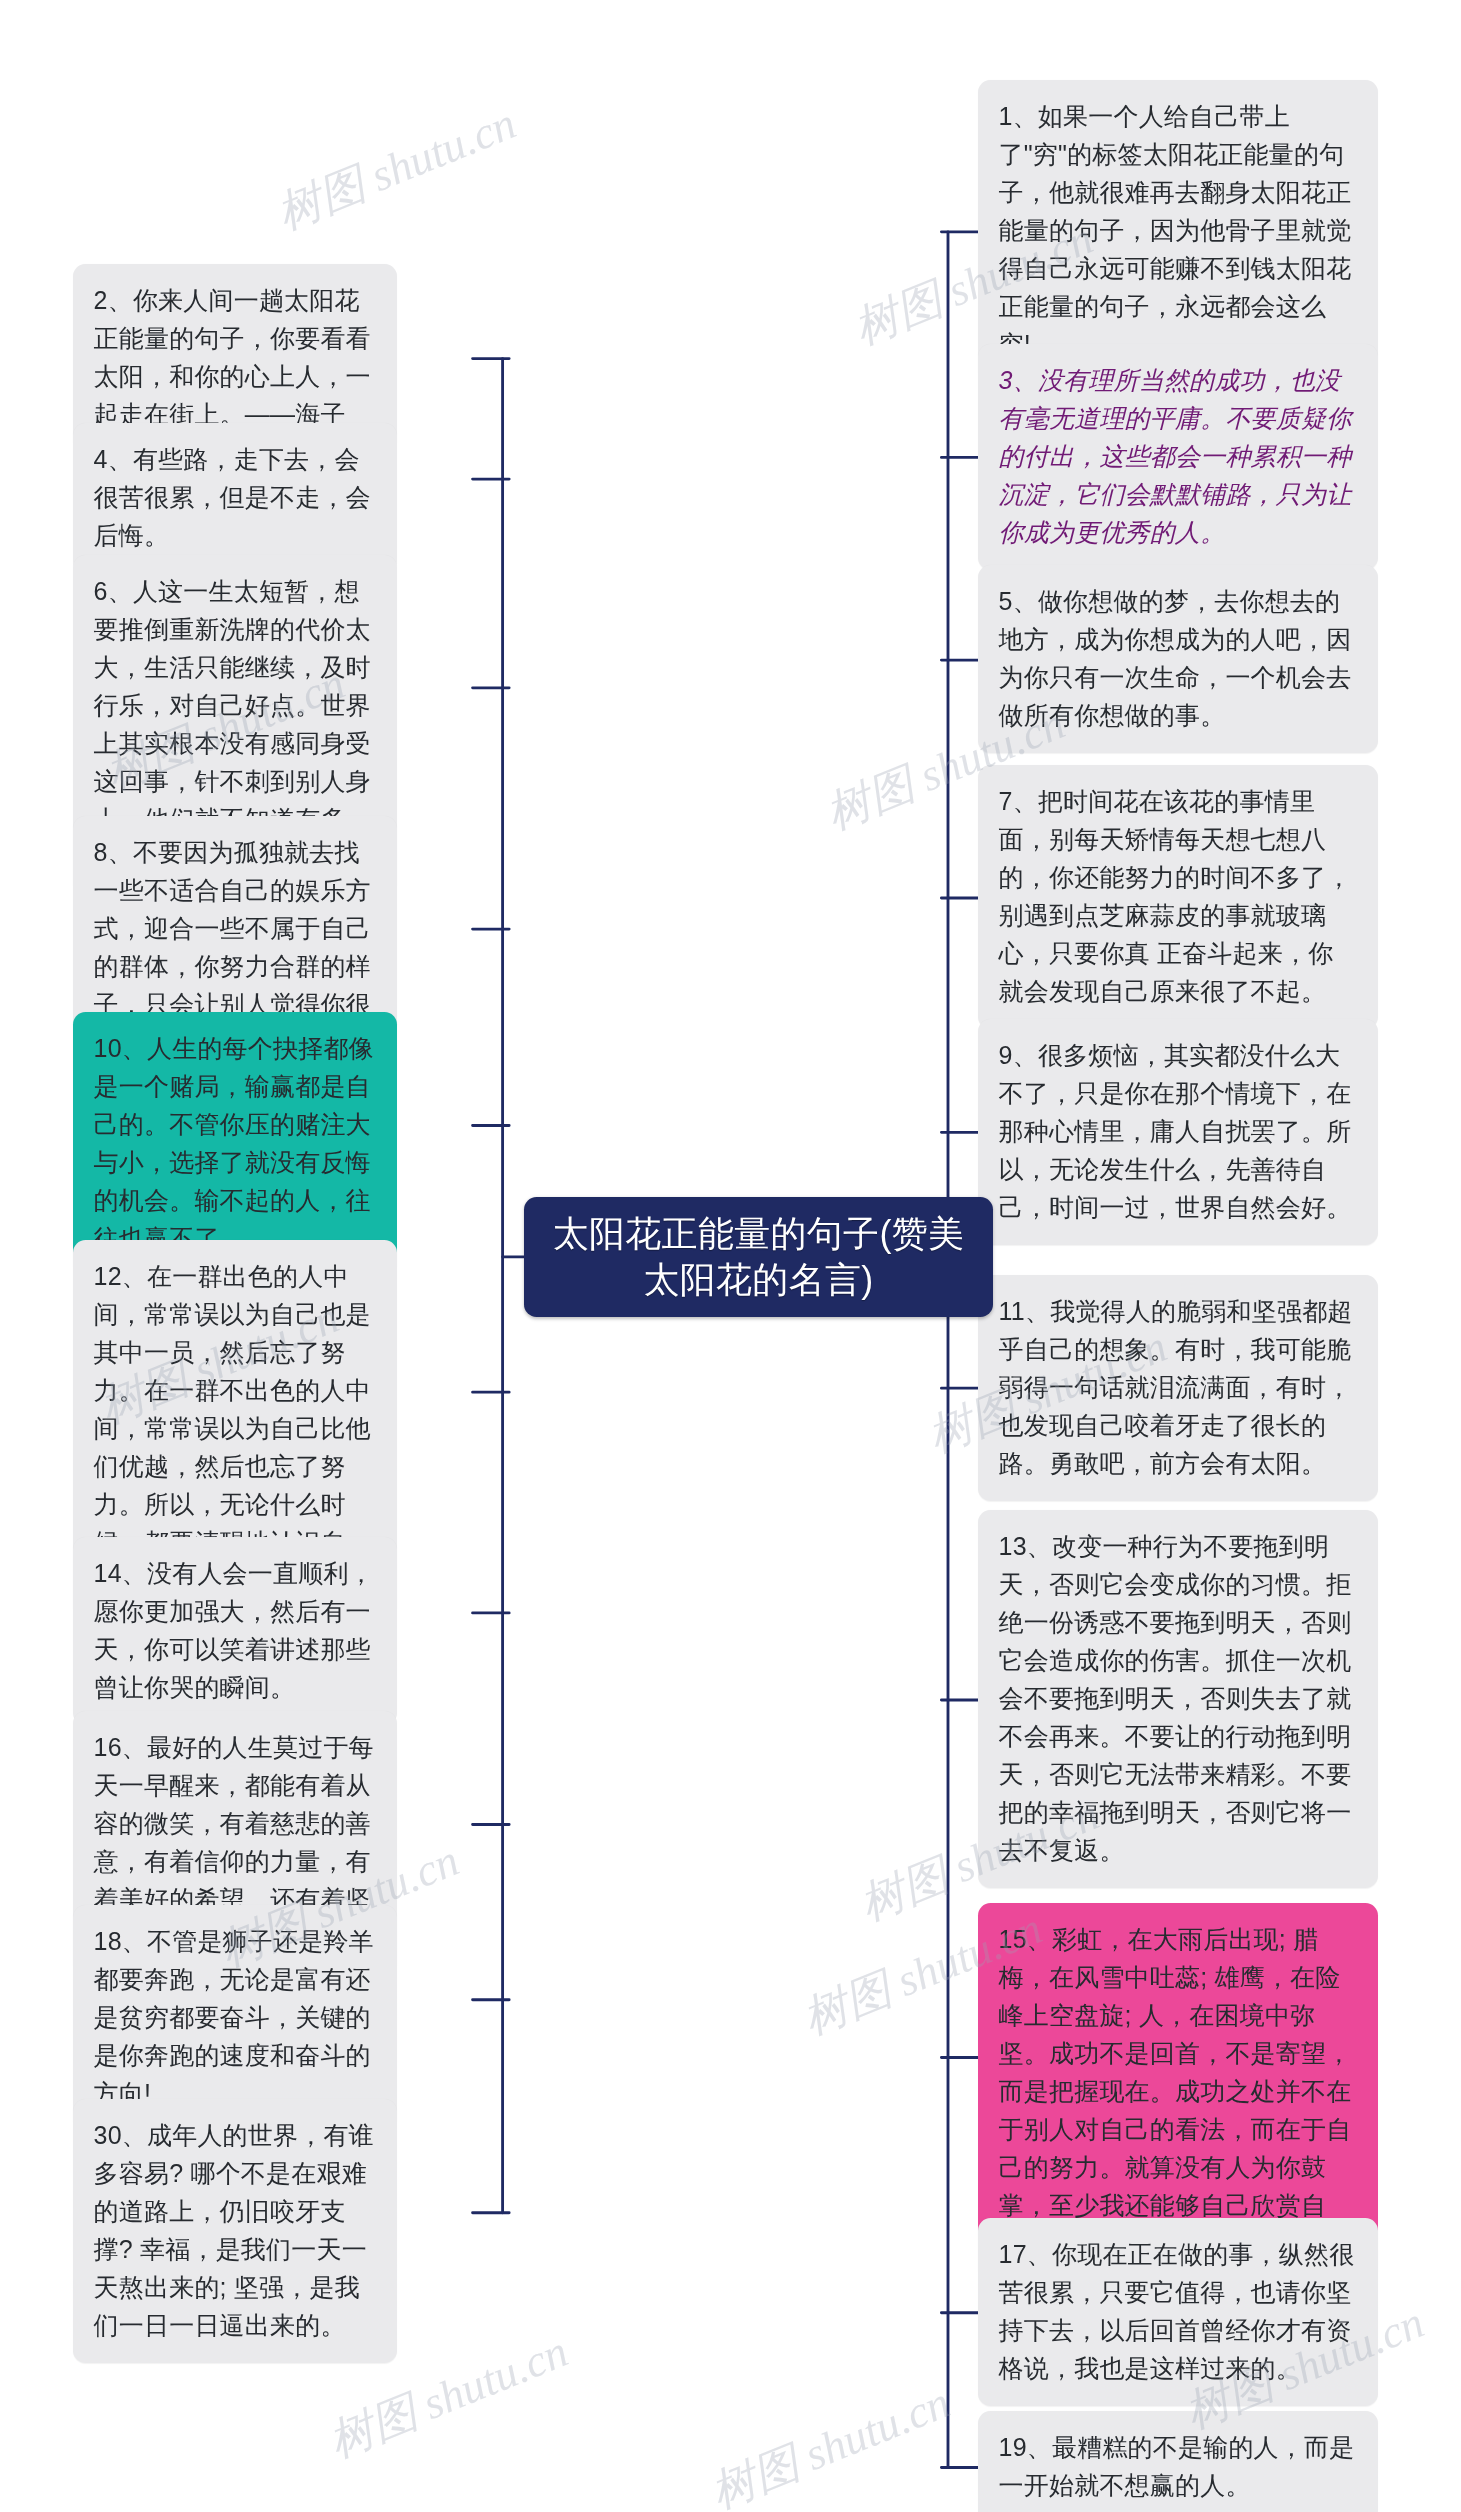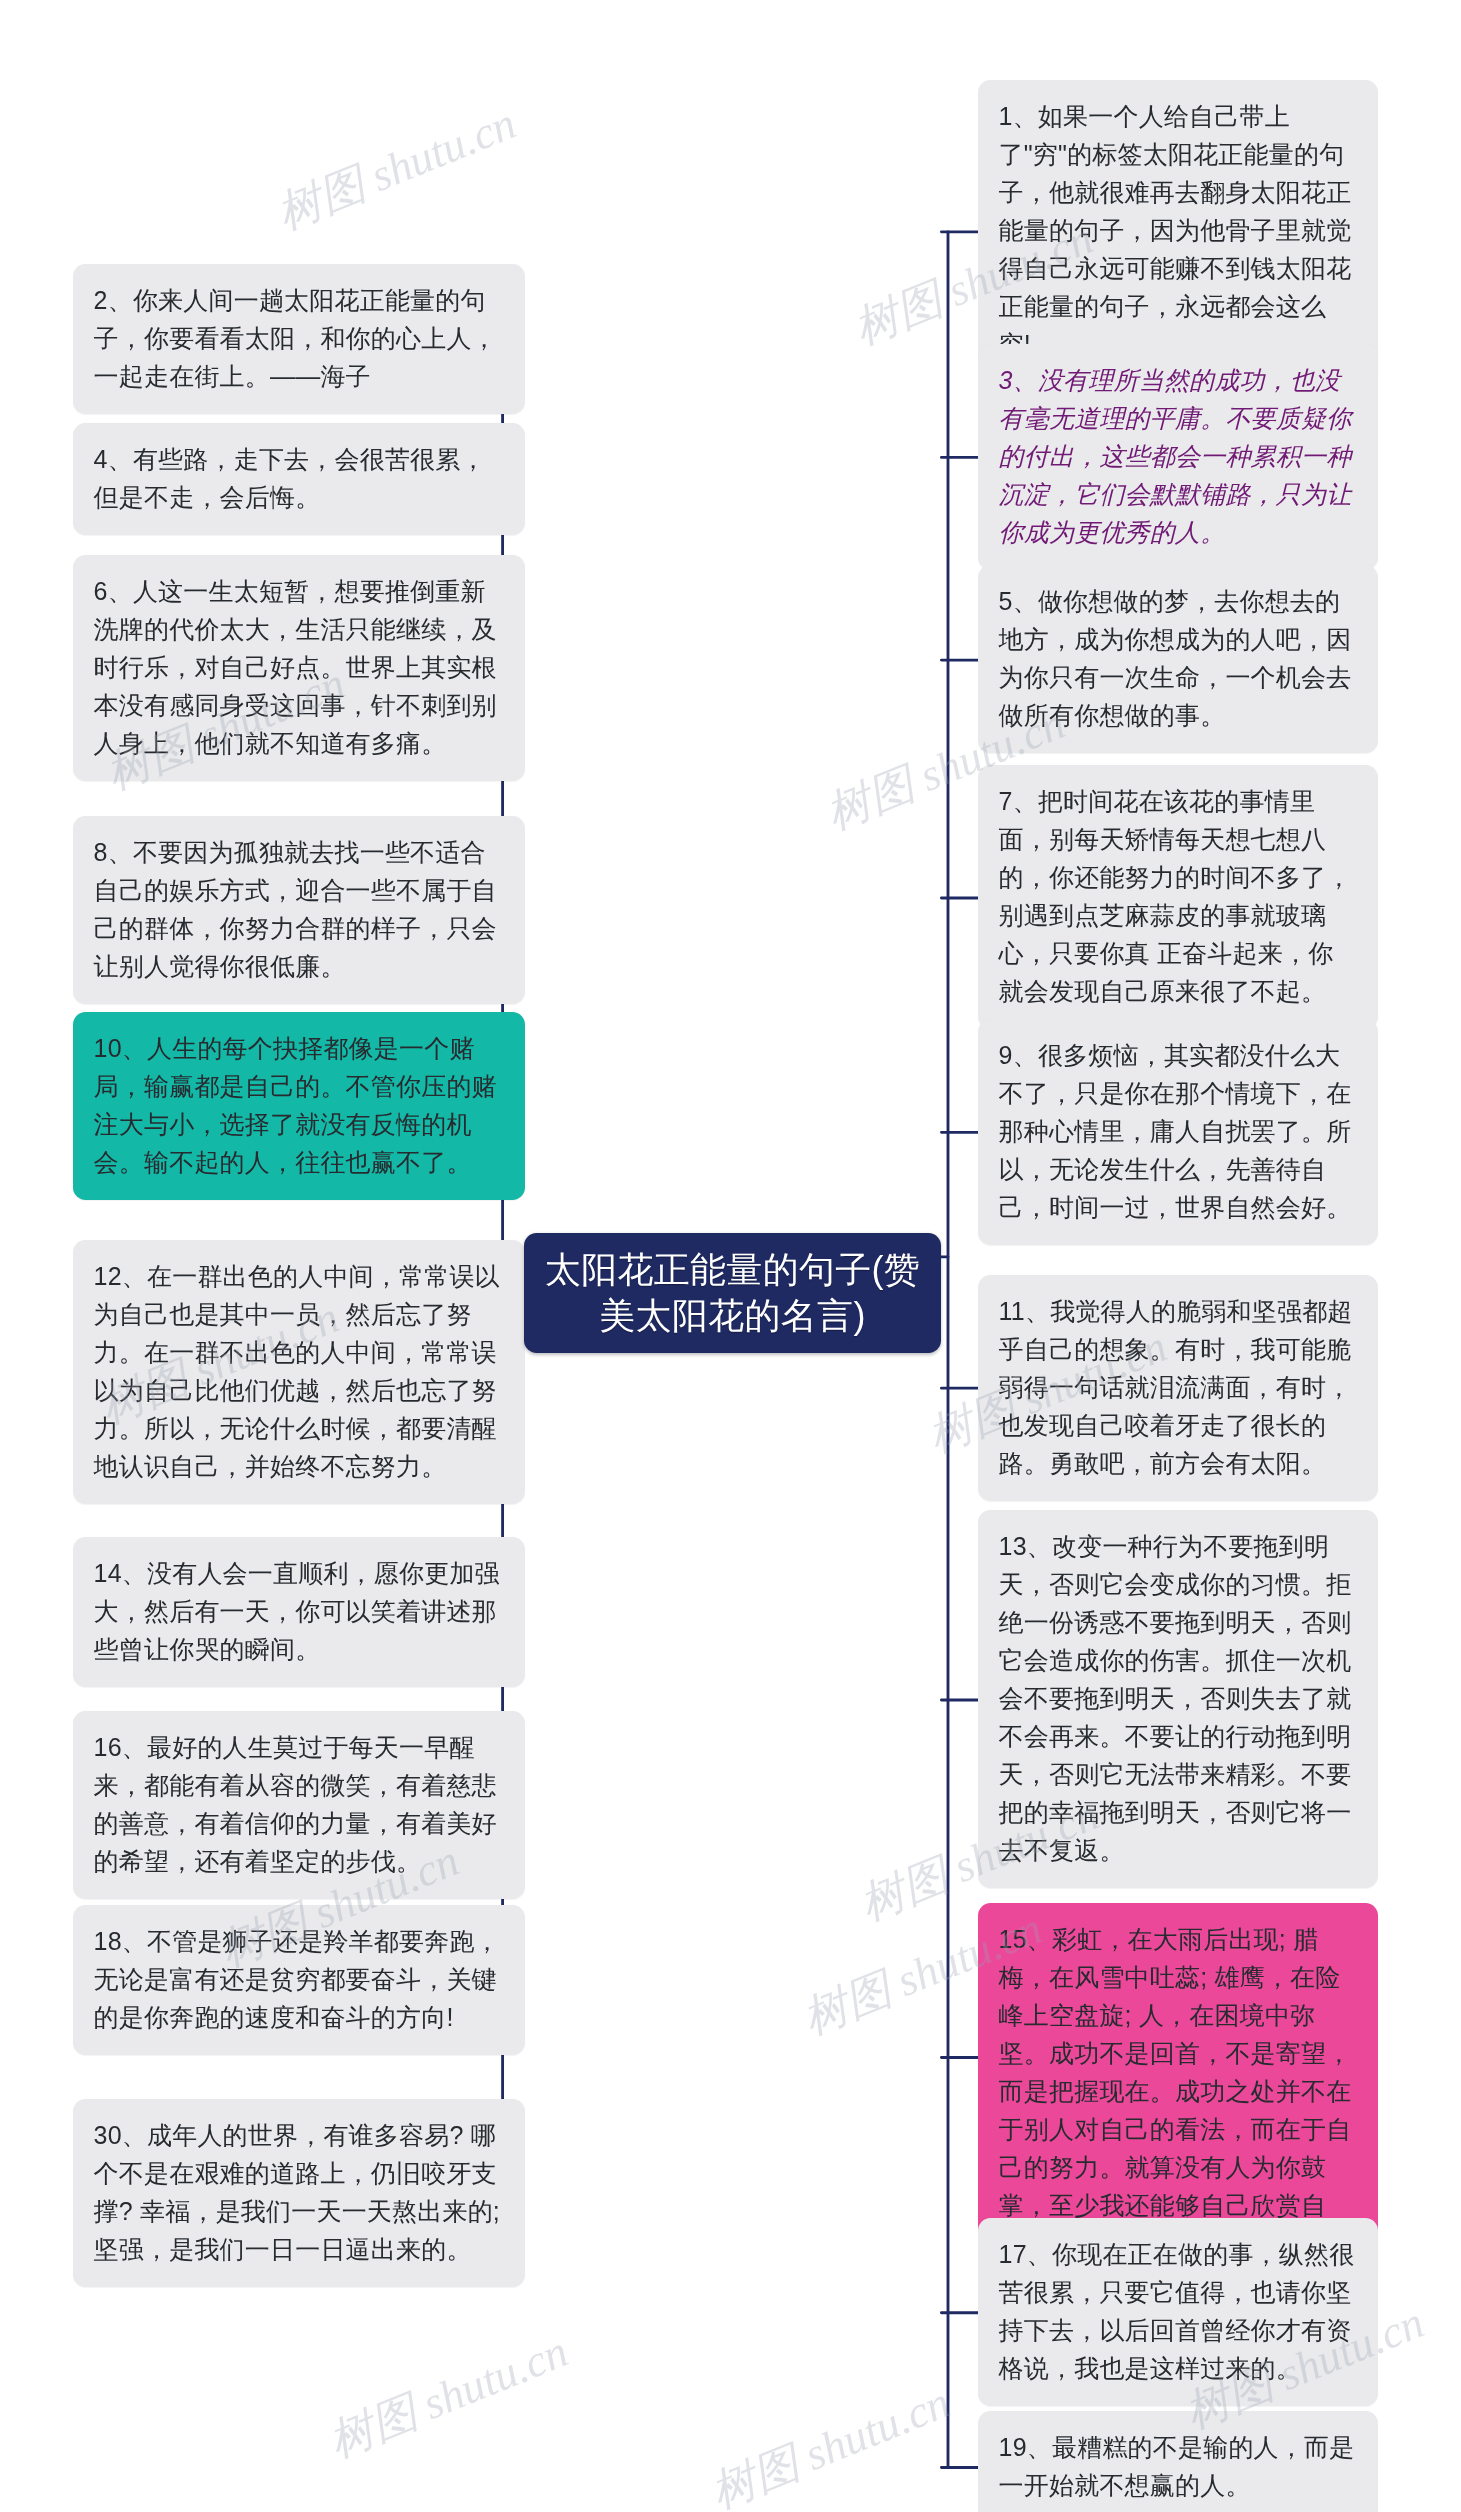--- a/index.html
+++ b/index.html
@@ -38,31 +38,30 @@
     position: absolute;
     inset: 0;
     z-index: 1;
   }
 
   
   #central-node {
     position: absolute;
     left: 524px;
     top: 1197px;
-    width: 417px;
+    width: 469px;
     min-height: 120px;
     background: #1f2a63;
     border-radius: 12.6px;
     z-index: 6;
     display: flex;
     align-items: center;
     justify-content: center;
     padding: 12.6px 19.4px;
     box-shadow: 0 1.1px 3.4px rgba(0,0,0,.25);
-    margin-top: 36px;
   }
   #central-node-title {
     color: #ffffff;
     font-size: 36px;
     line-height: 1.28;
     text-align: center;
     letter-spacing: 0.3px;
     font-weight: 400;
     text-shadow: 0 1.1px 1.1px rgba(0,0,0,.35);
   }
@@ -77,21 +76,21 @@
     box-shadow: 0 0.6px 1.1px rgba(0,0,0,.05);
   }
   .branch-text {
     color: #272b30;
     font-size: 25px;
     line-height: 1.52;
     letter-spacing: 0.2px;
     word-break: break-all;
     white-space: pre-wrap;
   }
-  .col-left  { left: 73px; width: 452px; }
+  .col-left  { left: 73px; width: 324px; }
   .col-right { left: 978px; width: 400px; }
 </style>
 </head>
 <body>
 
 <svg id="connector-layer" width="1462" height="2512" viewBox="0 0 2560 4399">
     <path d="M 917 2201 L 880 2201" fill="none" stroke="#1f2a63" stroke-width="5" stroke-linecap="round"></path>
     <path d="M 1647 2201 L 1660 2201" fill="none" stroke="#1f2a63" stroke-width="5" stroke-linecap="round"></path>
     <path d="M 880 628 C 926 628 , 818.8 628 , 828 628" fill="none" stroke="#1f2a63" stroke-width="5" stroke-linecap="round"></path>
     <path d="M 880 839 C 926 839 , 818.8 839 , 828 839" fill="none" stroke="#1f2a63" stroke-width="5" stroke-linecap="round"></path>

